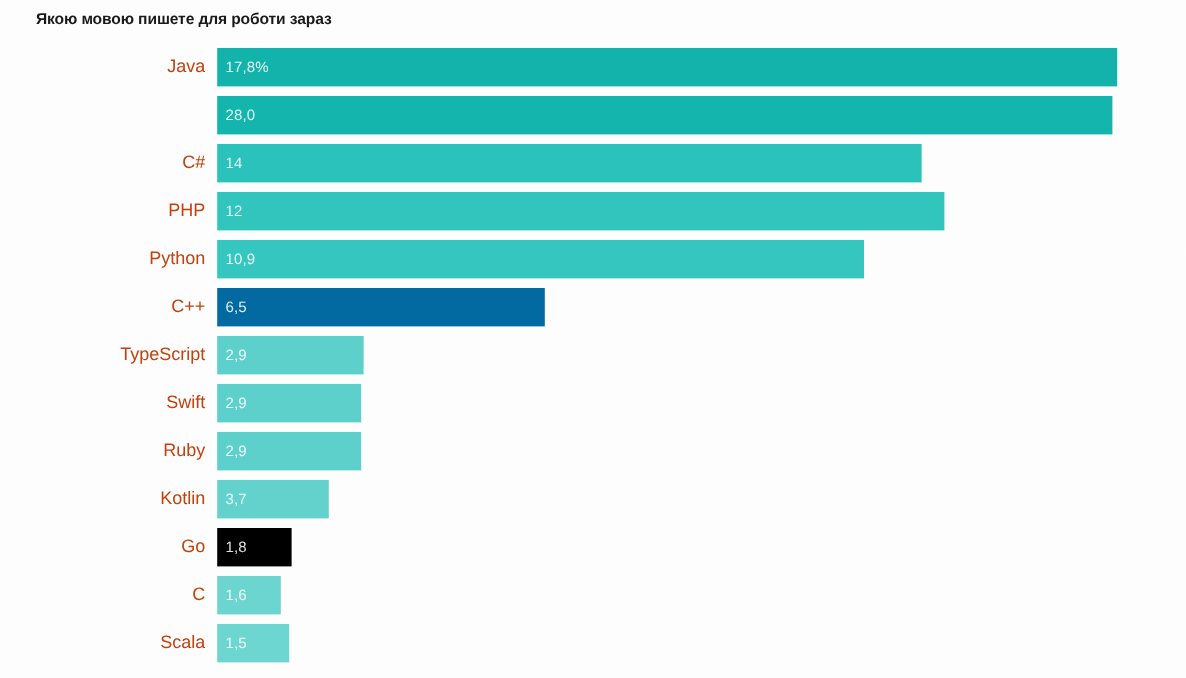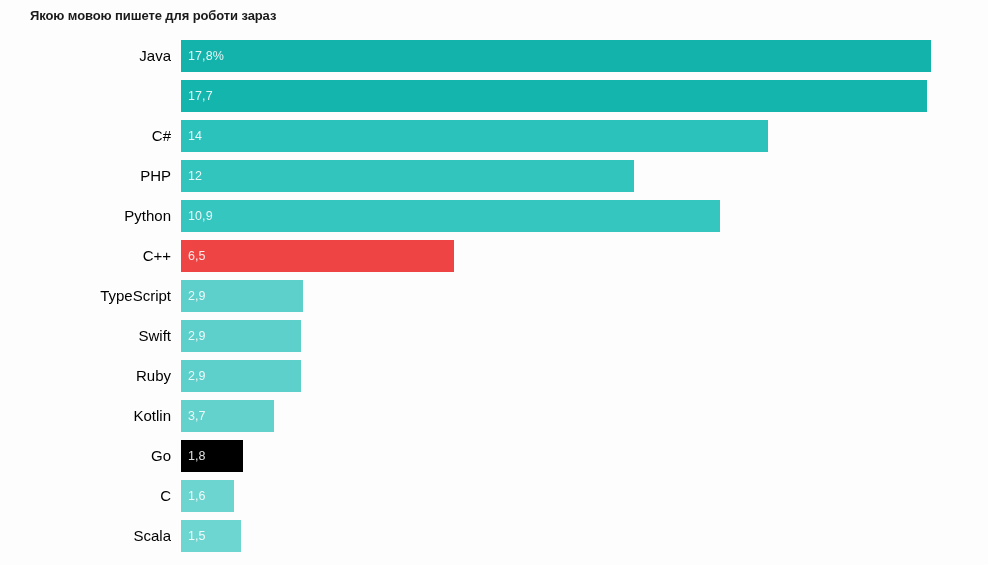--- a/index.html
+++ b/index.html
@@ -44,21 +44,21 @@
   }
   .cat-label {
     position: absolute;
     left: 0;
     top: 0;
     width: 171px;
     height: 32px;
     line-height: 32px;
     text-align: right;
     font-size: 15px;
-    color: #000000;
+    color: #c2410c;
     white-space: nowrap;
     overflow: hidden;
   }
   .bar-wrap {
     position: absolute;
     left: 181px;
     top: 0;
     height: 32px;
     right: 0;
   }
@@ -92,52 +92,52 @@
         <div class="cat-label">Java</div>
         <div class="bar-wrap">
           <div class="bar" style="width: 750px; background: rgb(19, 179, 171);">
             <div class="bar-value">17,8%</div>
           </div>
         </div>
       </div>
       <div class="bar-row">
         <div class="bar-wrap">
           <div class="bar" style="width: 746px; background: rgb(20, 181, 173);">
-            <div class="bar-value">17,7</div>
+            <div class="bar-value">28,0</div>
           </div>
         </div>
       </div>
       <div class="bar-row">
         <div class="cat-label">C#</div>
         <div class="bar-wrap">
           <div class="bar" style="width: 587px; background: rgb(43, 194, 187);">
             <div class="bar-value">14</div>
           </div>
         </div>
       </div>
       <div class="bar-row">
         <div class="cat-label">PHP</div>
         <div class="bar-wrap">
-          <div class="bar" style="width: 453px; background: rgb(50, 197, 189);">
+          <div class="bar" style="width: 606px; background: rgb(50, 197, 189);">
             <div class="bar-value">12</div>
           </div>
         </div>
       </div>
       <div class="bar-row">
         <div class="cat-label">Python</div>
         <div class="bar-wrap">
           <div class="bar" style="width: 539px; background: rgb(53, 198, 191);">
             <div class="bar-value">10,9</div>
           </div>
         </div>
       </div>
       <div class="bar-row">
         <div class="cat-label">C++</div>
         <div class="bar-wrap">
-          <div class="bar" style="width: 273px; background: #ef4444;">
+          <div class="bar" style="width: 273px; background: #0369a1;">
             <div class="bar-value">6,5</div>
           </div>
         </div>
       </div>
       <div class="bar-row">
         <div class="cat-label">TypeScript</div>
         <div class="bar-wrap">
           <div class="bar" style="width: 122px; background: rgb(94, 208, 203);">
             <div class="bar-value">2,9</div>
           </div>

